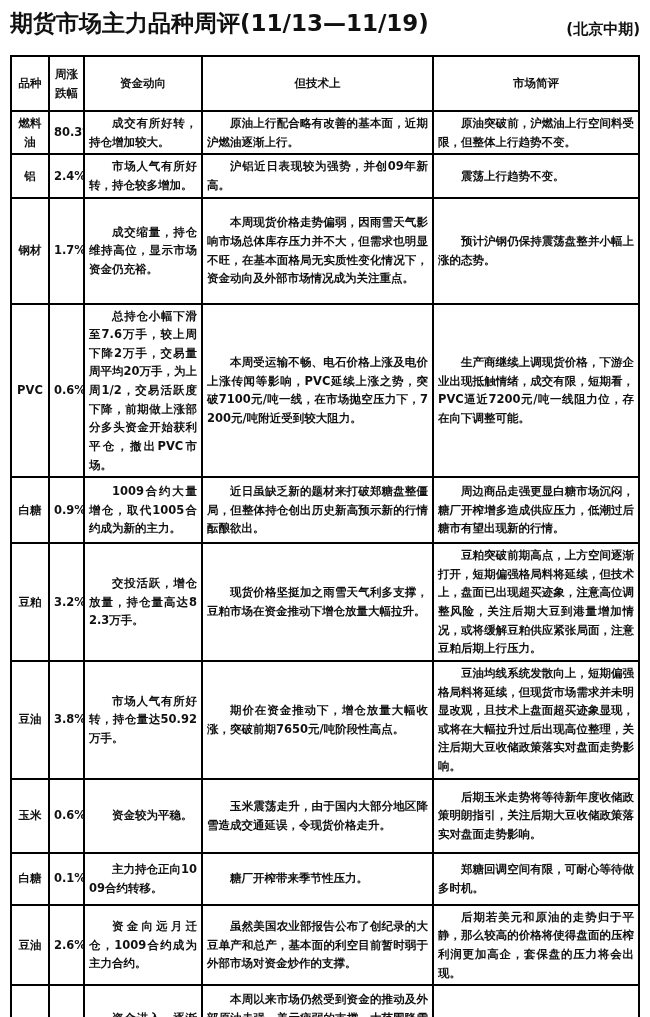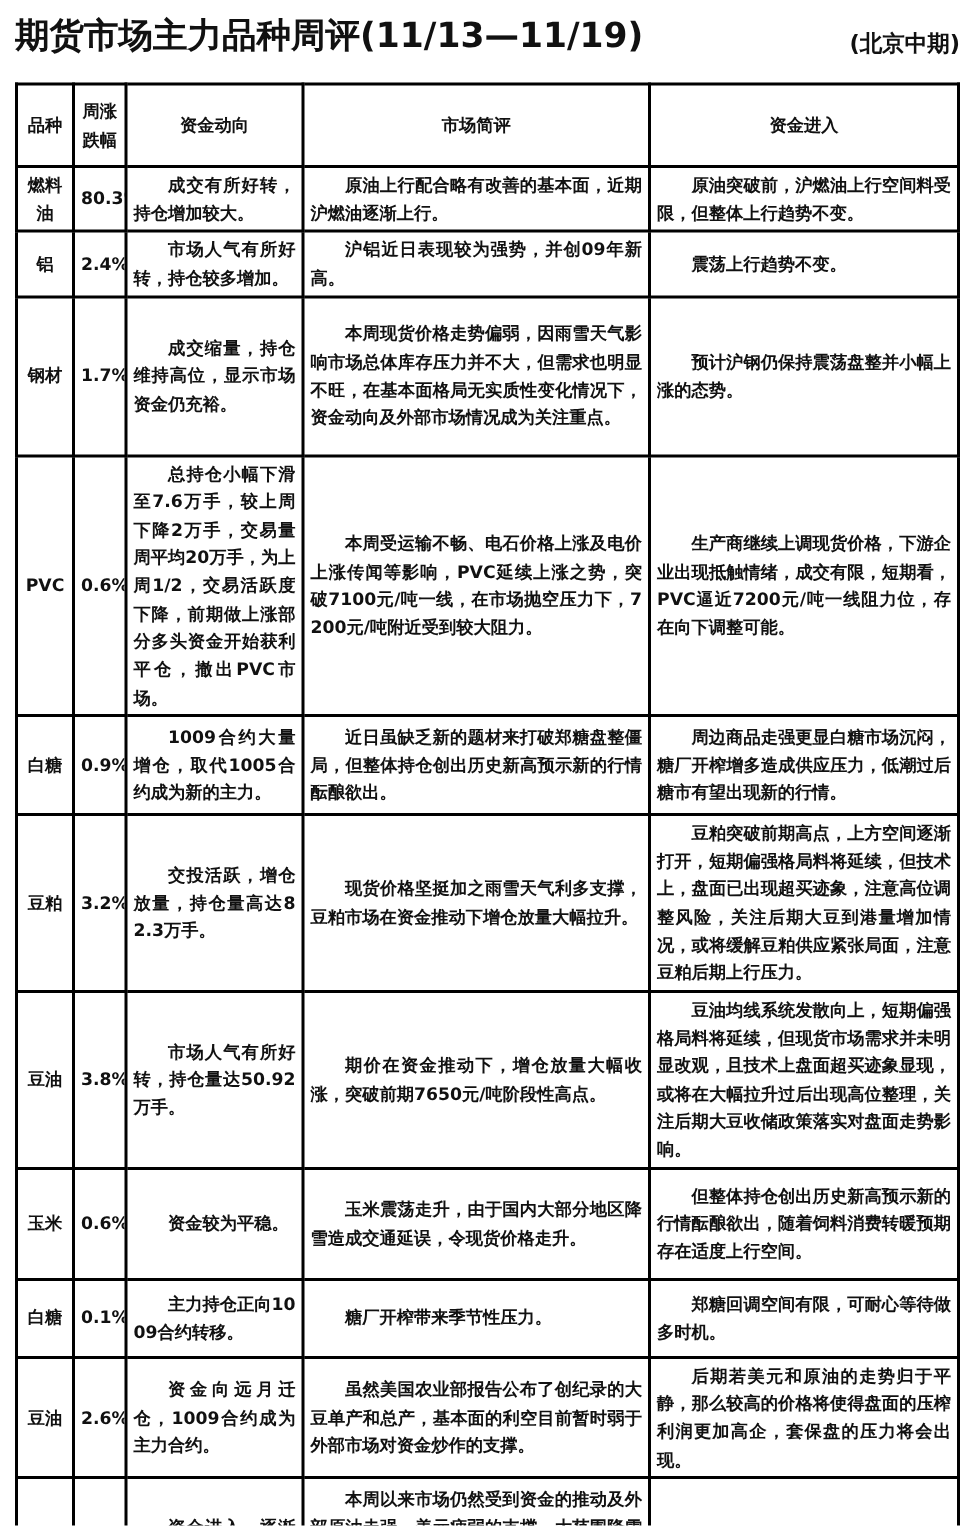--- a/index.html
+++ b/index.html
@@ -59,22 +59,22 @@
         <col style="width:35px">
         <col style="width:118px">
         <col style="width:231px">
         <col style="width:206px">
     </colgroup>
     <tbody>
         <tr style="height:55px">
       <th class="hdr">品种</th>
       <th class="hdr">周涨跌幅</th>
       <th class="hdr">资金动向</th>
+      <th class="hdr">但技术上</th>
       <th class="hdr">市场简评</th>
-      <th class="hdr">资金进入</th>
     </tr>
 
     <tr style="height:40px">
       <td class="c-variety">燃料油</td>
       <td class="c-change">80.3%</td>
       <td class="c-text">
             <p>成交有所好转，持仓增加较大。</p>
           </td>
       <td class="c-text">
             <p>原油上行配合略有改善的基本面，近期沪燃油逐渐上行。</p>
@@ -171,21 +171,21 @@
     <tr style="height:74px">
       <td class="c-variety">玉米</td>
       <td class="c-change">0.6%</td>
       <td class="c-text">
             <p>资金较为平稳。</p>
           </td>
       <td class="c-text">
             <p>玉米震荡走升，由于国内大部分地区降雪造成交通延误，令现货价格走升。</p>
           </td>
       <td class="c-text">
-            <p>但整体持仓创出历史新高预示新的行情酝酿欲出，随着饲料消费转暖预期存在适度上行空间。</p>
+            <p>后期玉米走势将等待新年度收储政策明朗指引，关注后期大豆收储政策落实对盘面走势影响。</p>
           </td>
     </tr>
 
     <tr style="height:52px">
       <td class="c-variety">白糖</td>
       <td class="c-change">0.1%</td>
       <td class="c-text">
             <p>主力持仓正向1009合约转移。</p>
           </td>
       <td class="c-text">

